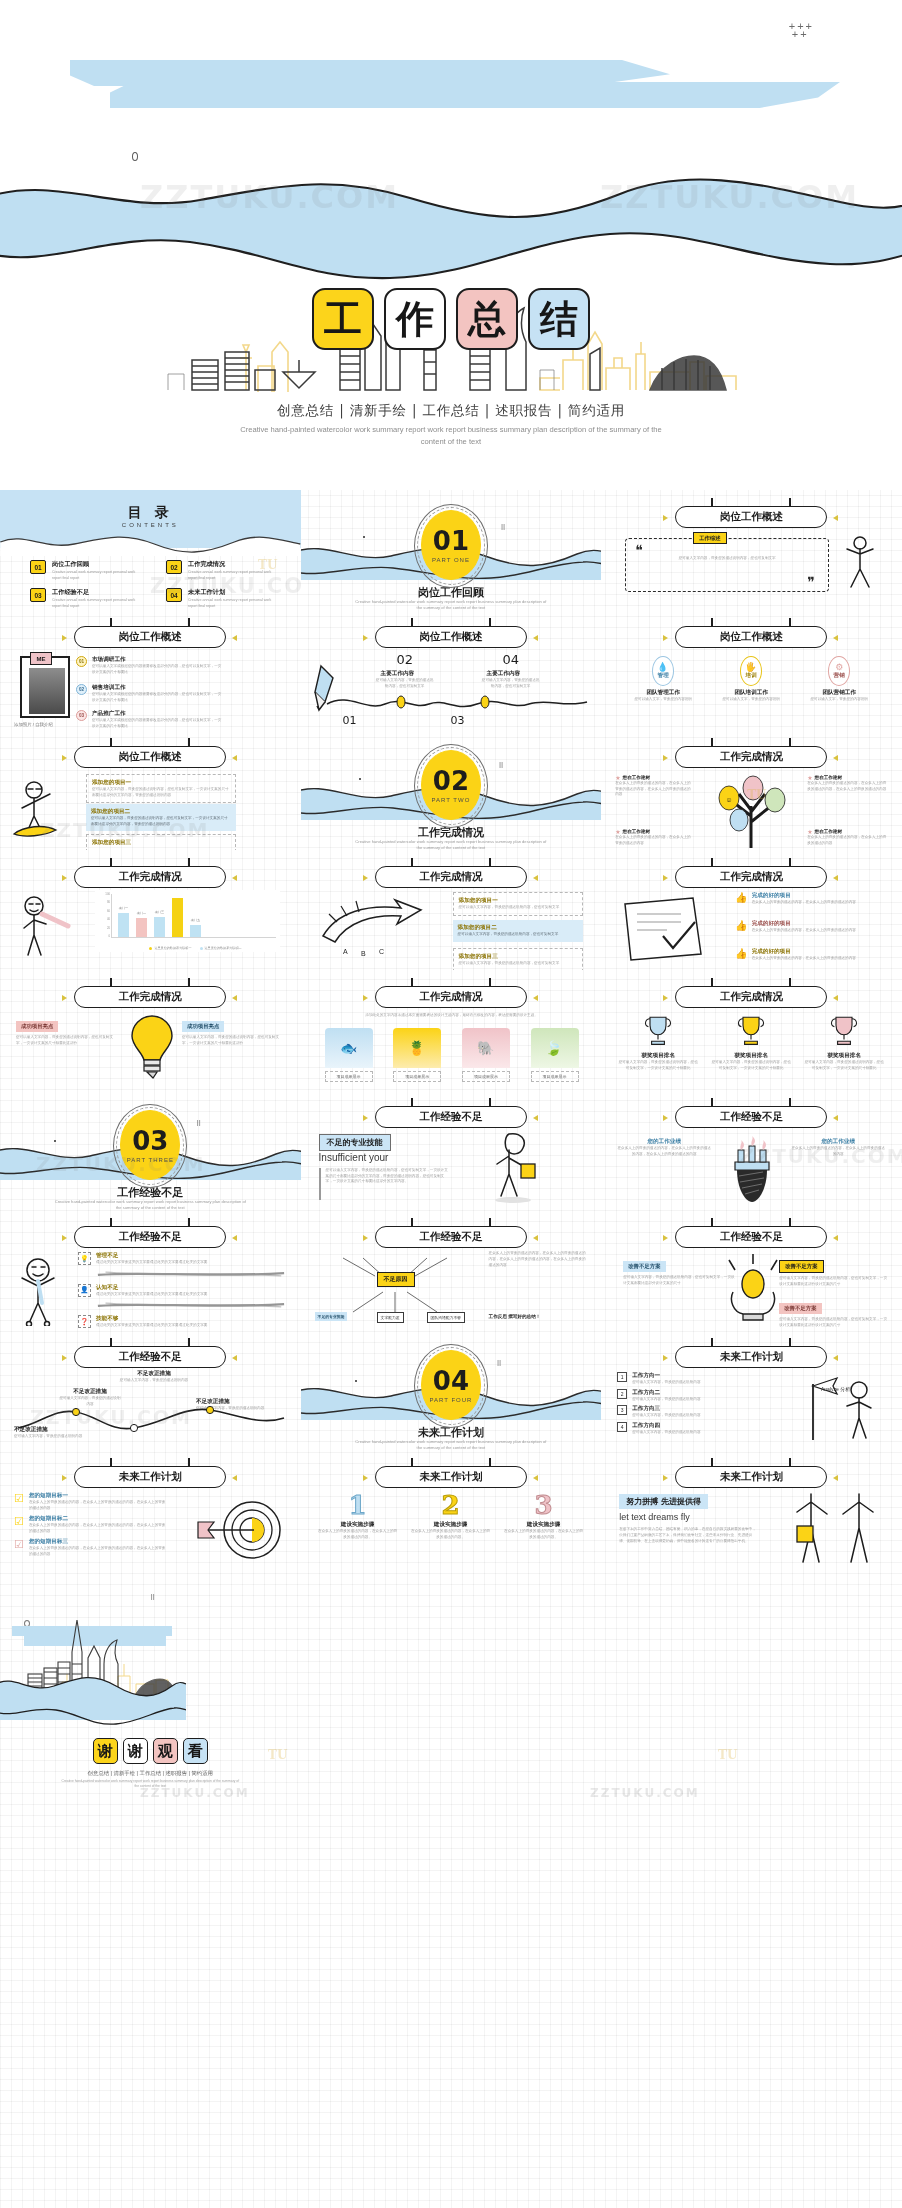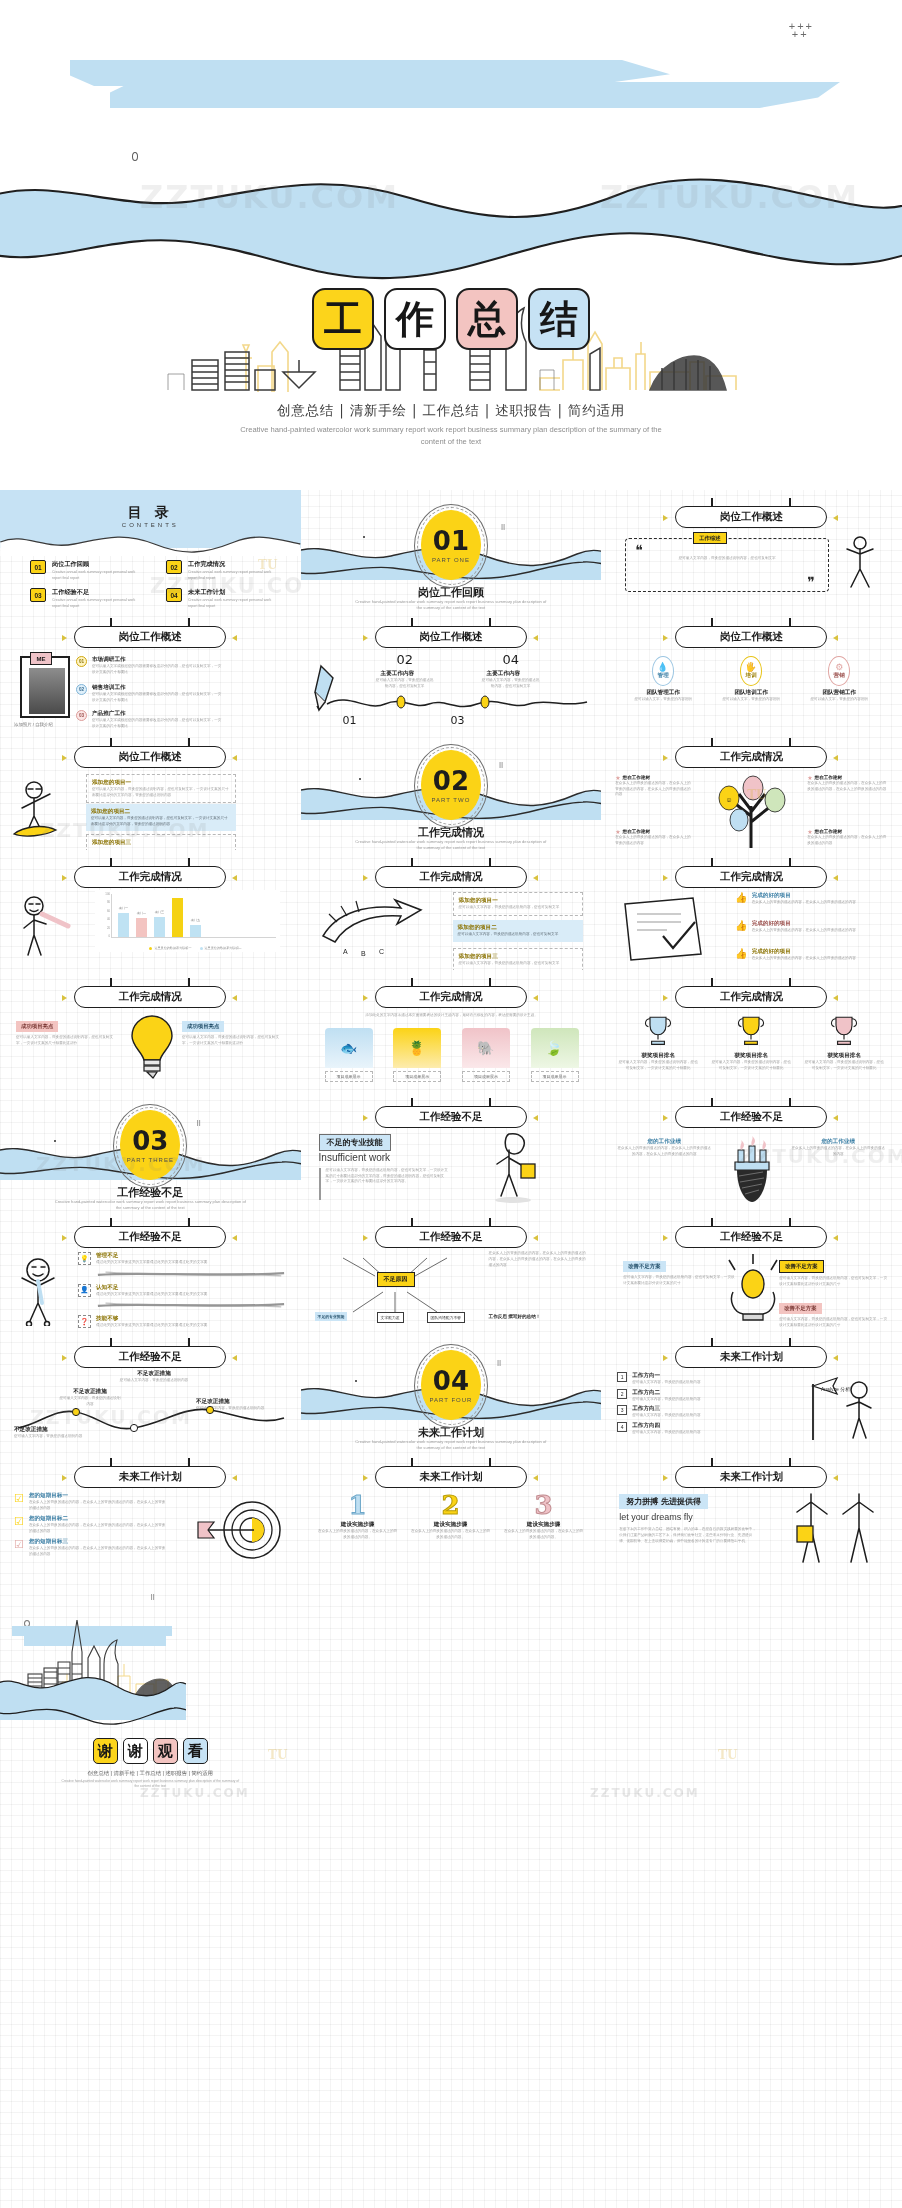--- a/index.html
+++ b/index.html
@@ -789,21 +789,21 @@
       <div class="watermark" style="left:36px;top:62px;font-size:20px;">ZZTUKU.COM</div>
     </div>
 
     <div class="thumb">
       <div class="sign-stem l"></div>
         <div class="sign-stem r"></div>
       <div class="sign-flag left"></div>
       <div class="sign-flag right"></div>
       <div class="sign">工作经验不足</div>
       <div style="position:absolute;left:18px;top:44px;background:#cbe5f6;padding:2px 7px;border:1.2px solid #6d6d6d;font-size:8px;font-weight:700;color:#1b1b1b;font-family:'DejaVu Sans',sans-serif;">不足的专业技能</div>
-      <div style="position:absolute;left:18px;top:62px;font-size:10px;color:#3a3a3a;">Insufficient work</div>
+      <div style="position:absolute;left:18px;top:62px;font-size:10px;color:#3a3a3a;">Insufficient your</div>
       <div style="position:absolute;left:18px;top:78px;width:2px;height:32px;background:#9a9a9a;"></div>
       <div class="body-lines" style="position:absolute;left:25px;top:78px;width:124px;">您可以输入文字内容，置换您的描述说明内容，您也可复制文字，一页设计文案的尺寸都要比这部分的文字内容，置换您的描述说明内容，您也可复制文字，一页设计文案的尺寸都要比这部分的文字内容。</div>
       <svg style="position:absolute;left:168px;top:40px;width:96px;height:76px;" viewBox="0 0 96 76">
         <path d="M40 4 c12 -2 18 6 14 14 c-3 7 -12 8 -16 2 c-3 -5 -2 -14 2 -16 z" fill="none" stroke="#1f1f1f" stroke-width="1.5"></path>
         <path class="stick" d="M40 20 v24 M40 26 l-12 8 M40 28 l14 8 M40 44 l-8 22 M40 44 l8 22"></path>
         <rect x="52" y="34" width="14" height="14" fill="#fbd316" stroke="#1f1f1f" stroke-width="1.3"></rect>
         <ellipse cx="44" cy="70" rx="18" ry="3" fill="#e2e2e2"></ellipse>
       </svg>
     </div>
 
@@ -1090,21 +1090,21 @@
       </div>
     </div>
 
     <div class="thumb">
       <div class="sign-stem l"></div>
         <div class="sign-stem r"></div>
       <div class="sign-flag left"></div>
       <div class="sign-flag right"></div>
       <div class="sign">未来工作计划</div>
       <div style="position:absolute;left:18px;top:44px;background:#cbe5f6;padding:2px 7px;font-size:8px;font-weight:700;color:#1b1b1b;font-family:'DejaVu Sans',sans-serif;">努力拼搏 先进提供得</div>
-      <div style="position:absolute;left:18px;top:62px;font-size:9px;color:#3a3a3a;">let your dreams fly</div>
+      <div style="position:absolute;left:18px;top:62px;font-size:9px;color:#3a3a3a;">let text dreams fly</div>
       <div class="body-lines" style="position:absolute;left:18px;top:76px;width:140px;line-height:1.7;">在接下来的工作中努力总结、团结有爱、积力的事，在您自己的跟实践易要的竞争中，使我们注重产品细微的工艺下来，保持我们竞争社交，这些未来分明行业、先进提供得、促期初等、在上去取得更精确，保中能量各的计算这专厂的公要得指出手机。</div>
       <svg style="position:absolute;left:176px;top:38px;width:112px;height:80px;" viewBox="0 0 112 80">
         <path class="stick" d="M34 6 v34 M34 14 l-14 10 M34 14 l16 12 M34 40 l-8 34 M34 40 l8 34"></path>
         <path class="stick" d="M82 6 v34 M82 14 l-16 12 M82 14 l14 10 M82 40 l-8 34 M82 40 l8 34"></path>
         <rect x="20" y="38" width="16" height="16" fill="#fbd316" stroke="#1f1f1f" stroke-width="1.3"></rect>
       </svg>
     </div>
 
   </div>
 

